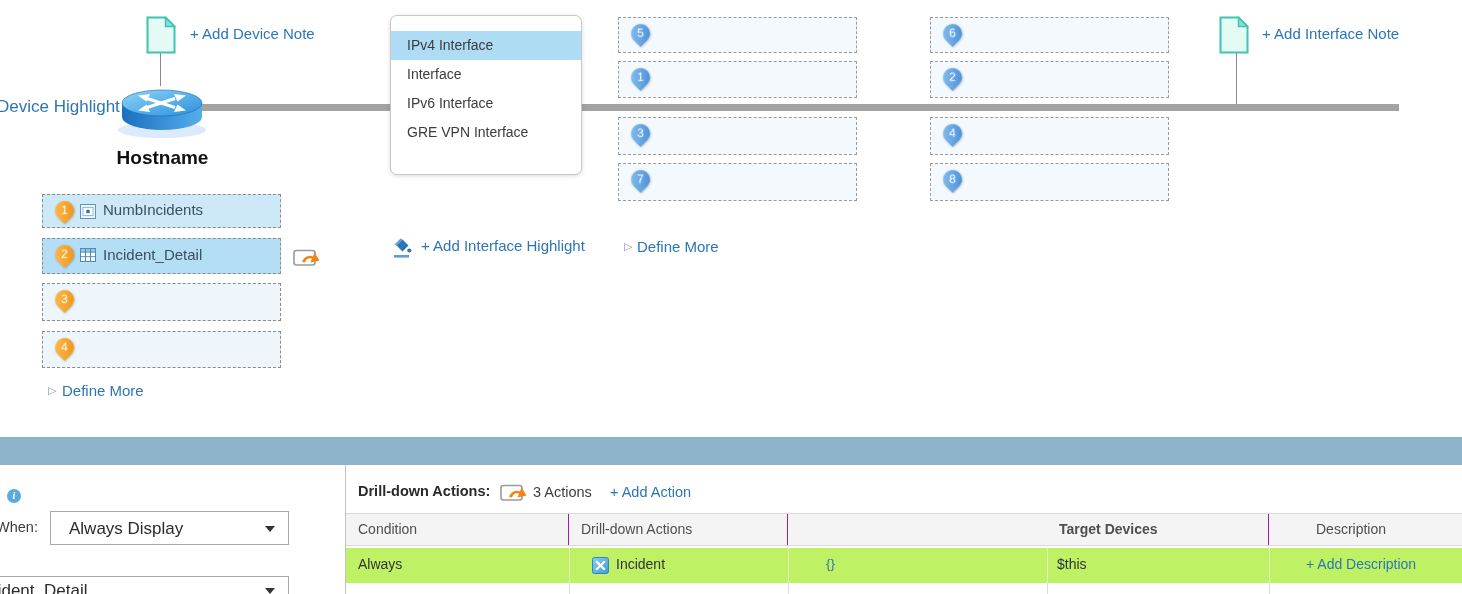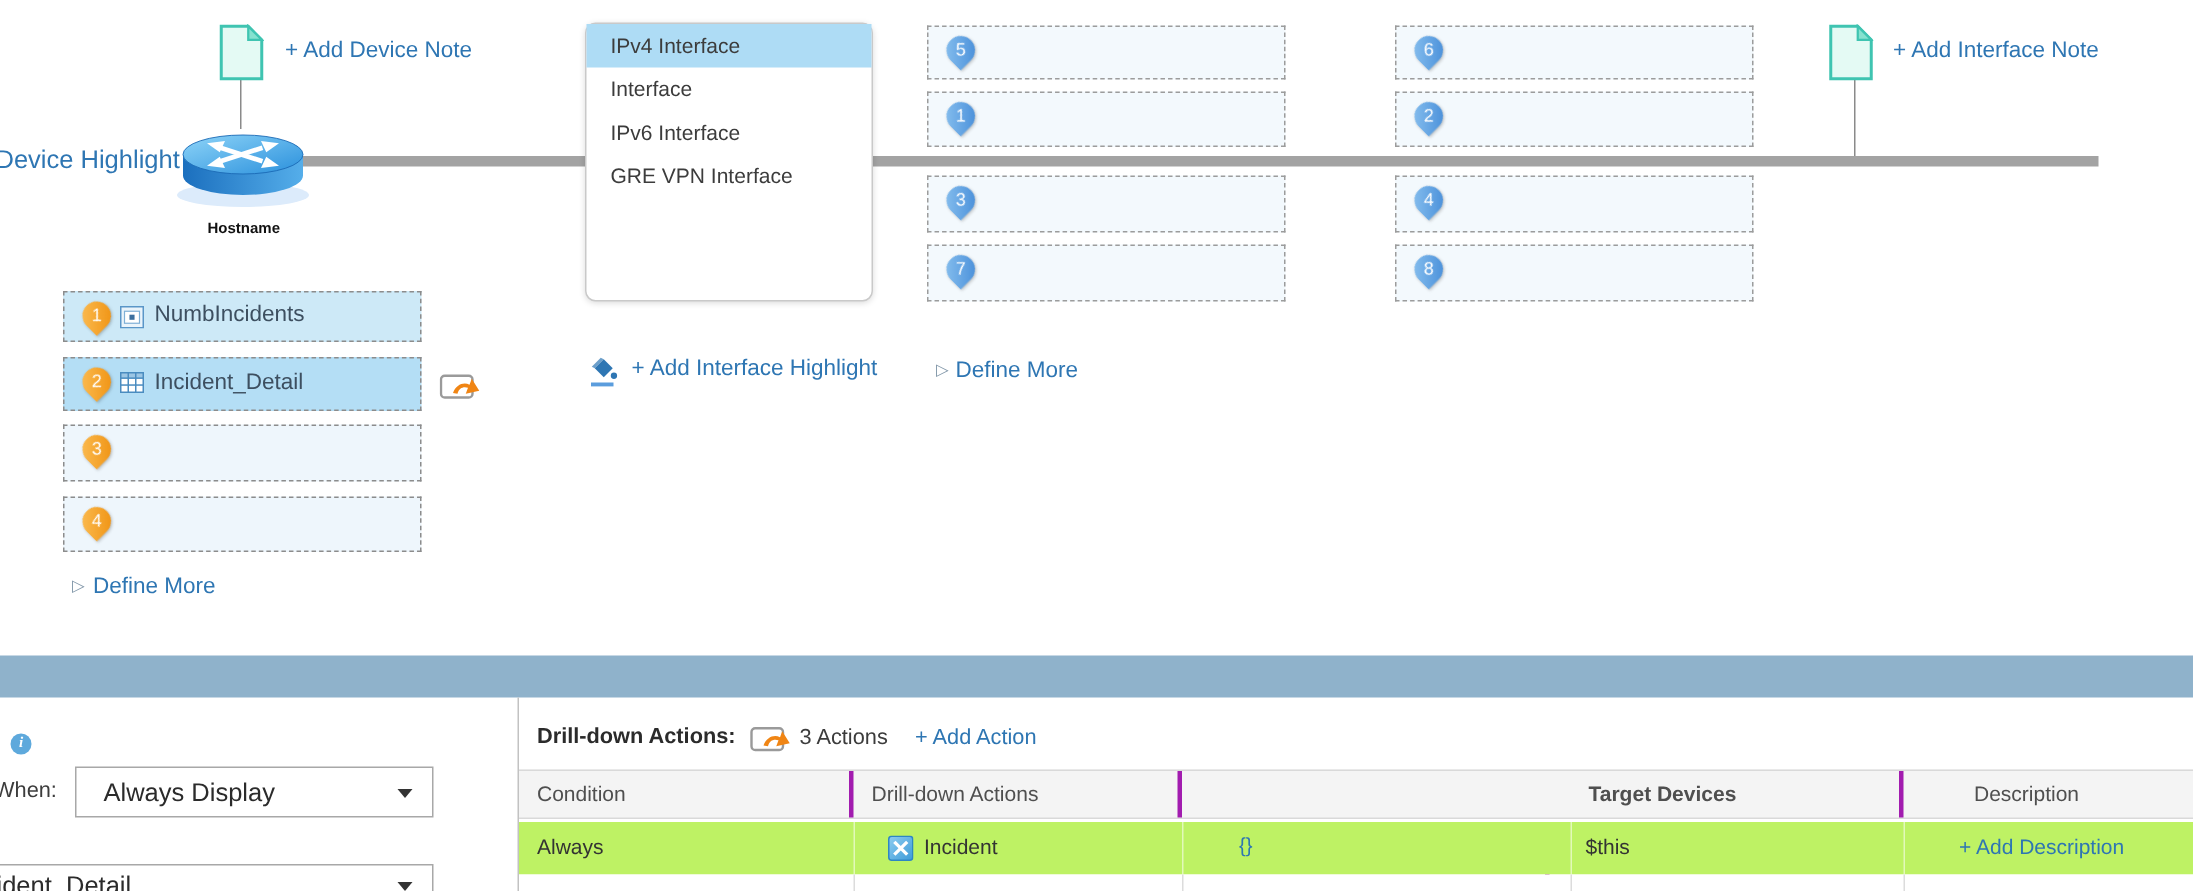--- a/index.html
+++ b/index.html
@@ -18,27 +18,27 @@
   .vconn { width:1px; background:#8a8a8a; }
   #vconn-left  { left:160px; top:52px;  height:34px; }
   #vconn-right { left:1236px; top:53px; height:51px; }
 
   #device-note-icon { left:146px; top:16px; }
   #interface-note-icon { left:1219px; top:16px; }
   .add-device-note    { left:190px;  top:25px; font-size:15px; }
   .add-interface-note { left:1262px; top:25px; font-size:15px; }
 
   #router { left:116px; top:80px; }
-  .hostname { left:110px; top:147px; width:105px; text-align:center; font-weight:bold; font-size:10px; color:#111; }
+  .hostname { left:110px; top:147px; width:105px; text-align:center; font-weight:bold; font-size:19px; color:#111; }
 
   
   .dropdown-panel {
-    left:390px; top:15px; width:192px; height:186px; background:#fff;
+    left:390px; top:15px; width:192px; height:160px; background:#fff;
     border:1px solid #c9c9c9; border-radius:7px; box-shadow:0 1px 4px rgba(0,0,0,.15);
-    z-index:5;
+    padding-top:15px; z-index:5;
   }
   .dropdown-item { height:29px; line-height:29px; padding-left:16px; font-size:14px; color:#3c3c3c; cursor:pointer; }
   .dropdown-item.selected { background:#aedcf5; }
 
   
   .slot { border:1px dashed #9c9c9c; background:#f3f9fd; }
   .slot.c1 { left:618px; width:239px; }
   .slot.c2 { left:930px; width:239px; }
   .slot.r1 { top:17px;  height:36px; }
   .slot.r2 { top:61px;  height:37px; }
@@ -93,21 +93,21 @@
   #field-select .caret { top:11px; }
 
   .drilldown-label { left:358px; top:483px; font-size:14.5px; font-weight:bold; color:#2b2b2b; }
   #drilldown-icon-actions { left:500px; top:482px; }
   .actions-count { left:533px; top:484px; font-size:14.5px; color:#3c3c3c; }
   .add-action    { left:610px; top:484px; font-size:14.5px; }
 
   .thead { top:513px; height:33px; background:#f4f4f4; border-top:1px solid #d9d9d9; border-bottom:1px solid #d9d9d9; }
   .thead, .trow { left:346px; width:1116px; position:absolute; }
   .th { position:absolute; top:0; height:100%; line-height:31px; padding-left:12px;
-        font-size:14px; color:#4f4f4f; border-right:3px solid #a21caf; }
+        font-size:14px; color:#4f4f4f; border-right:1px solid #a21caf; }
   .th.c1 { left:0px;    width:223px; }
   .th.c2 { left:223px;  width:219px; }
   .th.c3 { left:428px;  width:259px;margin-top:40px; }
   .th.c4 { left:701px;  width:222px;font-weight:bold; }
   .th.c5 { left:958px;  width:193px; border-right:none; }
 
   .trow { top:548px; height:35px; background:#bef264; }
   .trow .cdiv { position:absolute; top:0; width:1px; height:100%; background:rgba(255,255,255,.55); }
   .cell-always { position:absolute; left:12px; top:8px; font-size:14px; color:#333; }
   #incident-icon { position:absolute; left:246px; top:9px; }

